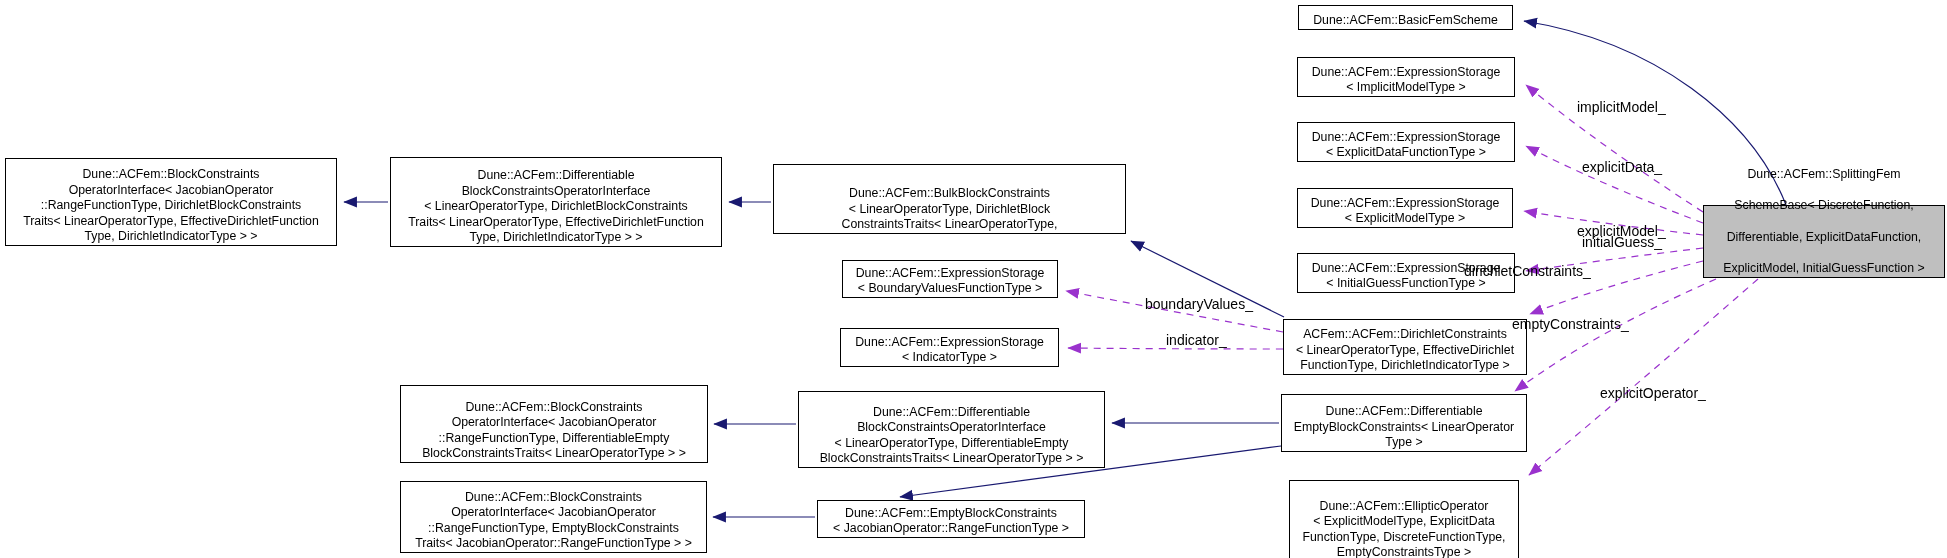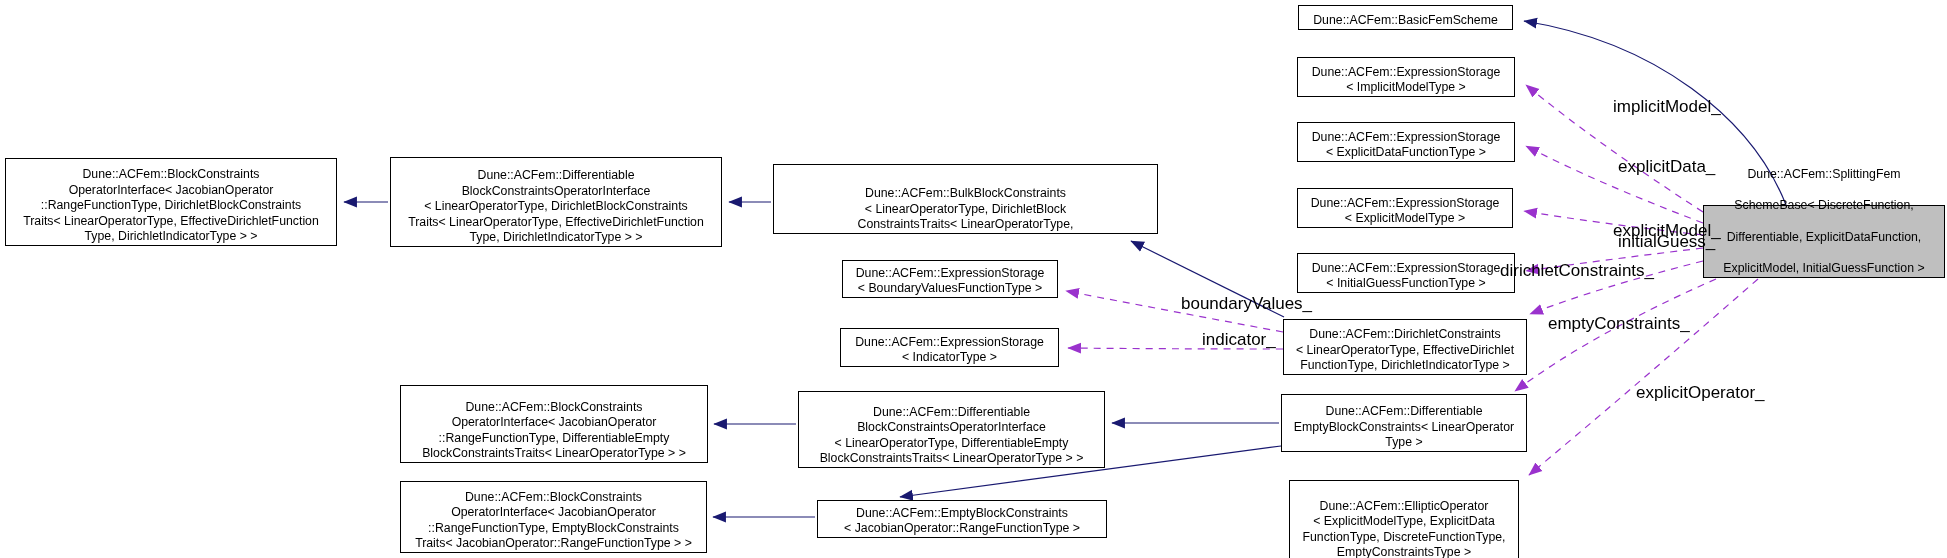--- a/index.html
+++ b/index.html
@@ -23,24 +23,23 @@
     justify-content:flex-end;
     text-align:center;
     font-size:12.3px;
     line-height:15.6px;
     white-space:nowrap;
     cursor:pointer;
   }
   .node.focus{background:#bfbfbf;gap:16px;}
   .edge-label{
     position:absolute;
-    font-size:17px;
+    font-size:14px;
     line-height:14px;
     white-space:nowrap;
-    margin-left:36px;
   }
 </style>
 </head>
 <body>
 
 <div id="canvas">
 
   <svg id="edges" xmlns="http://www.w3.org/2000/svg">
     <defs>
       <marker id="arr-navy" viewBox="0 0 10 10" refX="9" refY="5" markerWidth="12" markerHeight="12" orient="auto">
@@ -80,21 +79,21 @@
   </div>
 
   <div class="node" style="left:390px;top:157px;width:332px;height:90px">
     <span>Dune::ACFem::Differentiable</span>
     <span>BlockConstraintsOperatorInterface</span>
     <span>&lt; LinearOperatorType, DirichletBlockConstraints</span>
     <span>Traits&lt; LinearOperatorType, EffectiveDirichletFunction</span>
     <span>Type, DirichletIndicatorType &gt; &gt;</span>
   </div>
 
-  <div class="node" style="left:773px;top:164px;width:385px;height:70px">
+  <div class="node" style="left:773px;top:164px;width:353px;height:70px">
     <span>Dune::ACFem::BulkBlockConstraints</span>
     <span>&lt; LinearOperatorType, DirichletBlock</span>
     <span>ConstraintsTraits&lt; LinearOperatorType,</span>
   </div>
 
   <div class="node" style="left:842px;top:260px;width:216px;height:38px">
     <span>Dune::ACFem::ExpressionStorage</span>
     <span>&lt; BoundaryValuesFunctionType &gt;</span>
   </div>
 
@@ -117,21 +116,21 @@
     <span>BlockConstraintsTraits&lt; LinearOperatorType &gt; &gt;</span>
   </div>
 
   <div class="node" style="left:400px;top:481px;width:307px;height:72px">
     <span>Dune::ACFem::BlockConstraints</span>
     <span>OperatorInterface&lt; JacobianOperator</span>
     <span>::RangeFunctionType, EmptyBlockConstraints</span>
     <span>Traits&lt; JacobianOperator::RangeFunctionType &gt; &gt;</span>
   </div>
 
-  <div class="node" style="left:817px;top:500px;width:290px;height:38px">
+  <div class="node" style="left:817px;top:500px;width:268px;height:38px">
     <span>Dune::ACFem::EmptyBlockConstraints</span>
     <span>&lt; JacobianOperator::RangeFunctionType &gt;</span>
   </div>
 
   <div class="node" style="left:1298px;top:5px;width:215px;height:25px">
     <span>Dune::ACFem::BasicFemScheme</span>
   </div>
 
   <div class="node" style="left:1297px;top:57px;width:218px;height:40px">
     <span>Dune::ACFem::ExpressionStorage</span>
@@ -147,21 +146,21 @@
     <span>Dune::ACFem::ExpressionStorage</span>
     <span>&lt; ExplicitModelType &gt;</span>
   </div>
 
   <div class="node" style="left:1297px;top:253px;width:218px;height:40px">
     <span>Dune::ACFem::ExpressionStorage</span>
     <span>&lt; InitialGuessFunctionType &gt;</span>
   </div>
 
   <div class="node" style="left:1283px;top:319px;width:244px;height:56px">
-    <span>Dune::ACFem::DirichletConstraints</span>
+    <span>ACFem::ACFem::DirichletConstraints</span>
     <span>&lt; LinearOperatorType, EffectiveDirichlet</span>
     <span>FunctionType, DirichletIndicatorType &gt;</span>
   </div>
 
   <div class="node" style="left:1281px;top:394px;width:246px;height:58px">
     <span>Dune::ACFem::Differentiable</span>
     <span>EmptyBlockConstraints&lt; LinearOperator</span>
     <span>Type &gt;</span>
   </div>
 

